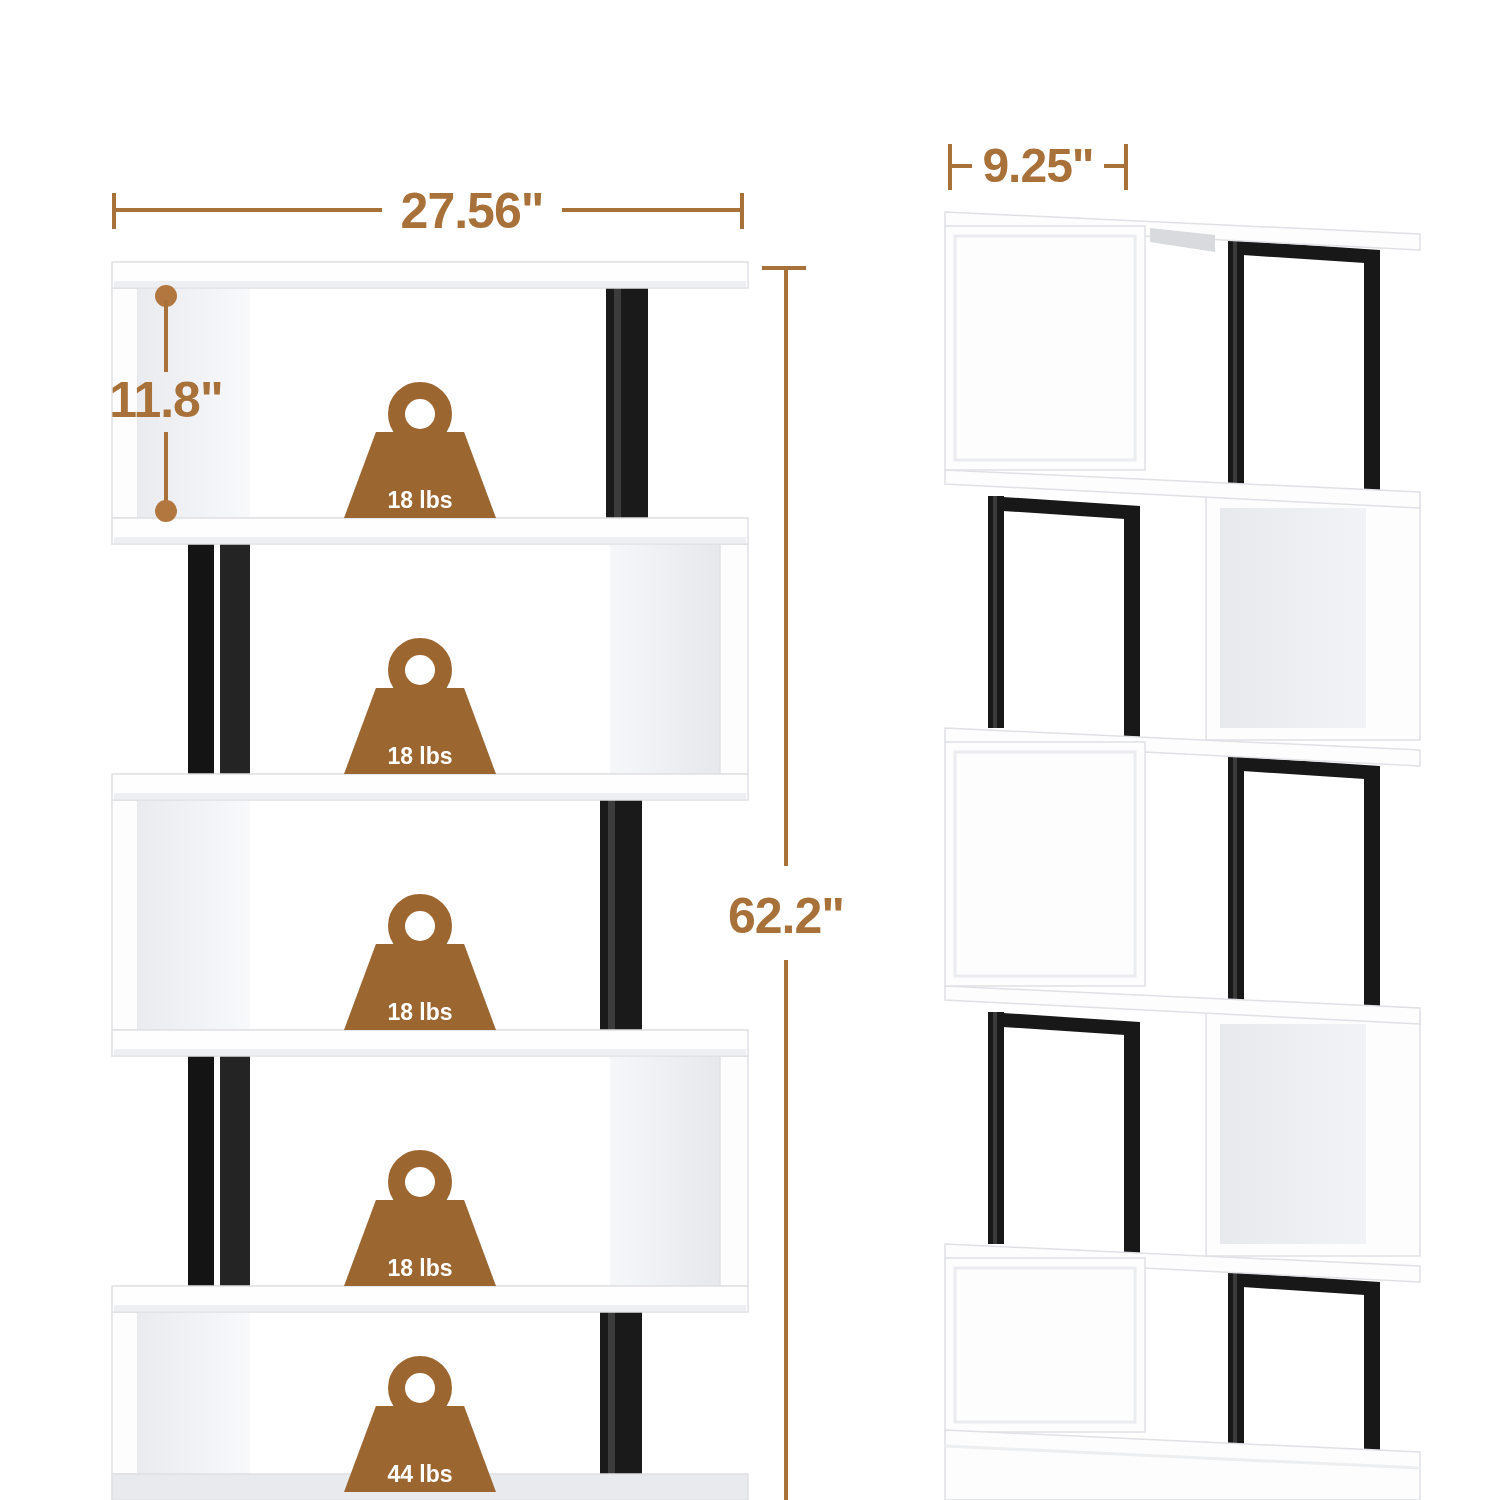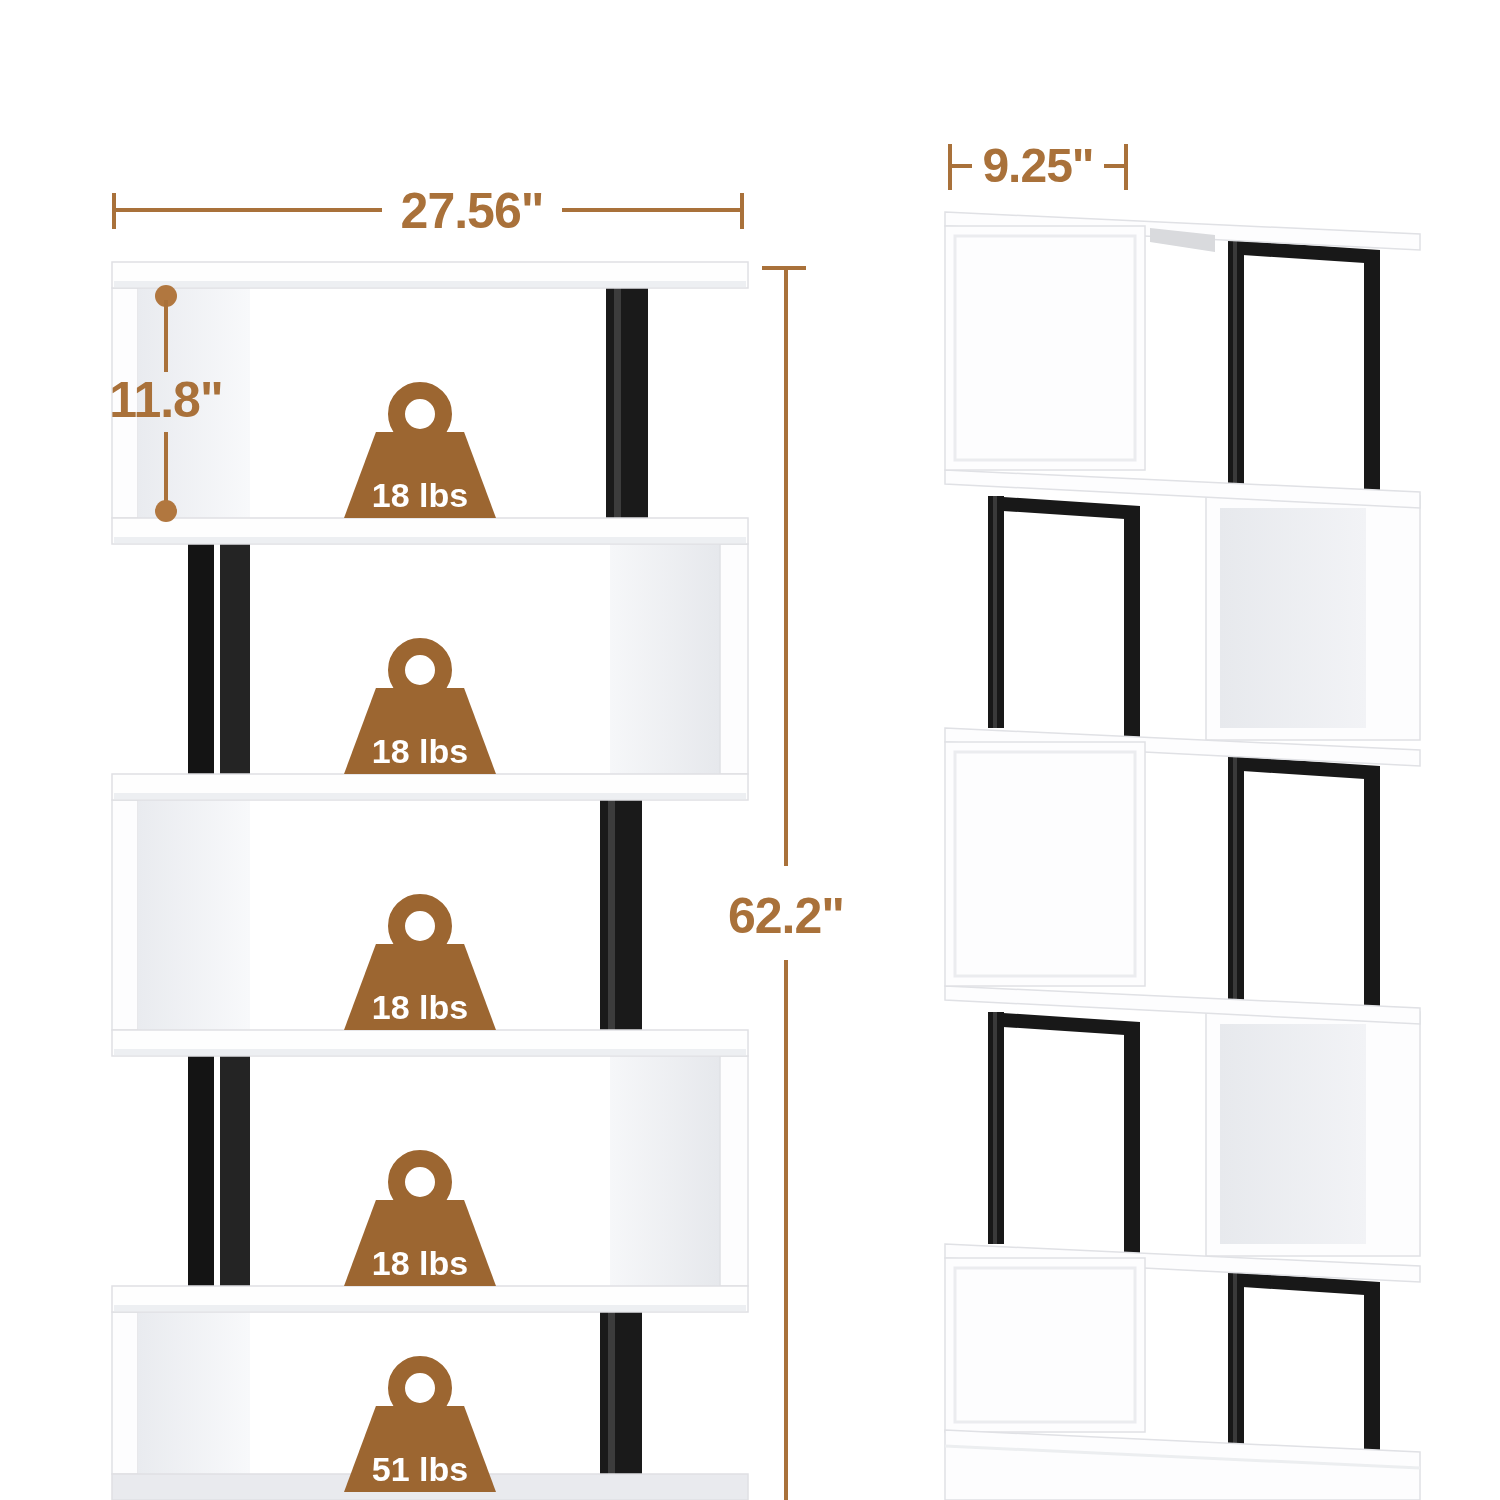--- a/index.html
+++ b/index.html
@@ -43,21 +43,21 @@
     position: absolute; left: 0; top: 50px;
     width: 152px; height: 86px;
     background: #9c6631;
     -webkit-clip-path: polygon(21% 0, 79% 0, 100% 100%, 0 100%);
     clip-path: polygon(21% 0, 79% 0, 100% 100%, 0 100%);
   }
   .w-label {
     position: absolute; left: 0; bottom: 6px;
     width: 100%;
     text-align: center;
-    font-size: 34px;
+    font-size: 23px;
     font-weight: bold;
     color: #ffffff;
     line-height: 1;
   }
 </style>
 </head>
 <body>
 
 <div class="canvas">
 
@@ -256,16 +256,16 @@
 
   <div class="weight" style="left:344px; top:1150px;">
     <div class="w-ring"></div>
     <div class="w-body"></div>
     <span class="w-label">18 lbs</span>
   </div>
 
   <div class="weight" style="left:344px; top:1356px;">
     <div class="w-ring"></div>
     <div class="w-body"></div>
-    <span class="w-label">51 lbs</span>
+    <span class="w-label">44 lbs</span>
   </div>
 
 </div>
 
 </body></html>

